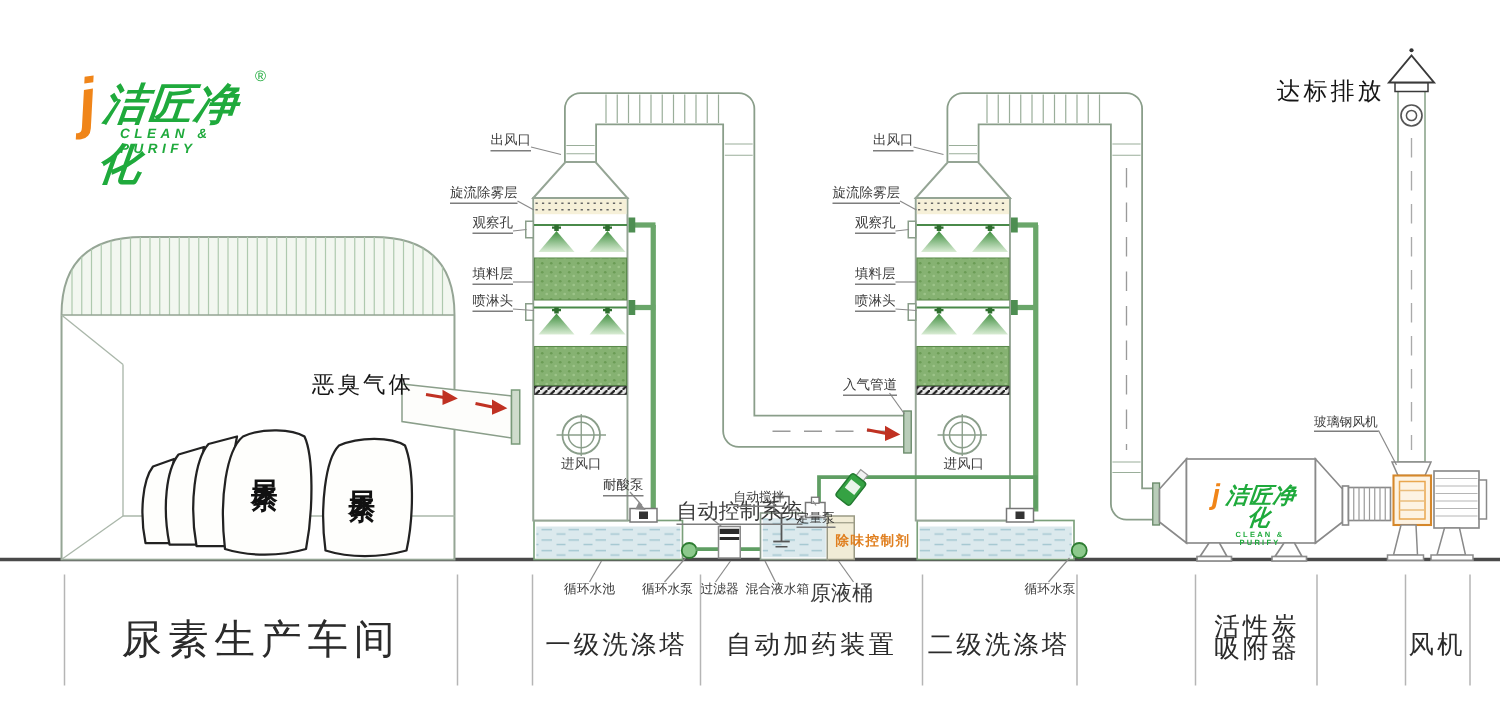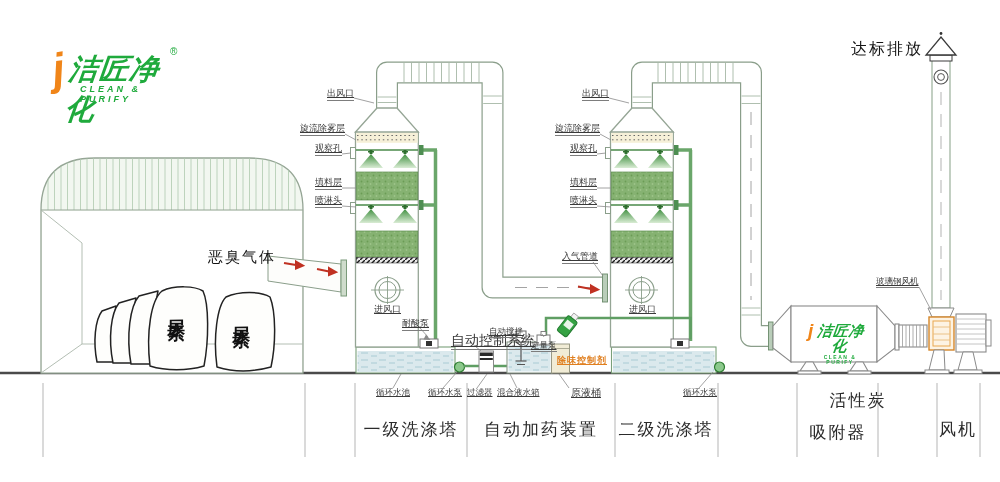--- a/index.html
+++ b/index.html
@@ -1,19 +1,19 @@
 <!DOCTYPE html>
 <html><head>
 <meta charset="utf-8">
 <style>
   html,body{margin:0;padding:0;background:#fff;}
   #stage{position:relative;width:1000px;height:482px;background:#ffffff;overflow:hidden;
          font-family:"Liberation Sans","DejaVu Sans",sans-serif;}
   #art{position:absolute;left:0;top:0;}
-  .lbl{position:absolute;font-size:9px;color:#3a3a3a;white-space:nowrap;line-height:1;z-index:5;text-decoration:underline;}
+  .lbl{position:absolute;font-size:9px;color:#3a3a3a;white-space:nowrap;line-height:1;z-index:5;}
   .lbl.u{border-bottom:1px solid #7d7d7d;padding-bottom:1.5px;}
   .lbl.orange{color:#e07f1f;font-weight:bold;letter-spacing:1px;}
   .big{position:absolute;font-size:16px;color:#151515;white-space:nowrap;line-height:1;letter-spacing:2px;z-index:5;}
   .sec{position:absolute;font-size:17px;color:#2b2b2b;white-space:nowrap;line-height:1;
        transform:translateX(-50%);letter-spacing:2px;z-index:5;}
   .sec.workshop{font-size:27px;letter-spacing:4px;}
   .vtext{position:absolute;writing-mode:vertical-rl;text-orientation:upright;font-weight:bold;
          font-size:18px;color:#111;letter-spacing:3px;line-height:1;z-index:5;}
   .logo{position:absolute;z-index:6;}
   .logo .mono{position:absolute;left:0;top:-4px;color:#f08519;font-size:44px;font-weight:bold;
@@ -351,21 +351,21 @@
 </g>
 </svg>
 
 <div class="logo" style="left:52px;top:48px;width:130px;height:50px;">
   <span class="mono">j</span>
   <span class="brand">洁匠净化</span>
   <span class="reg">®</span>
   <span class="tag">CLEAN &amp; PURIFY</span>
 </div>
 
-<div class="big" style="left:851px;top:41px;">达标排放</div>
+<div class="big" style="left:851px;top:54px;">达标排放</div>
 <div class="big" style="left:208px;top:249px;font-size:15px;">恶臭气体</div>
 
 <div class="vtext" style="left:167px;top:305px;">尿素</div>
 <div class="vtext" style="left:232px;top:312px;">尿素</div>
 
 <div class="lbl u" style="left:327px;top:89px;">出风口</div>
 <div class="lbl u" style="left:300px;top:124px;">旋流除雾层</div>
 <div class="lbl u" style="left:315px;top:144px;">观察孔</div>
 <div class="lbl u" style="left:315px;top:178px;">填料层</div>
 <div class="lbl u" style="left:315px;top:196px;">喷淋头</div>
@@ -382,30 +382,31 @@
 <div class="lbl" style="left:629px;top:305px;">进风口</div>
 <div class="lbl u" style="left:562px;top:252px;">入气管道</div>
 <div class="lbl" style="left:683px;top:388px;font-size:8.5px;">循环水泵</div>
 
 <div class="lbl u" style="left:451px;top:333px;font-size:14px;">自动控制系统</div>
 <div class="lbl u" style="left:489px;top:327px;font-size:8.5px;">自动搅拌</div>
 <div class="lbl u" style="left:531px;top:329px;font-size:8.5px;margin-top:12px;">定量泵</div>
 <div class="lbl orange" style="left:557px;top:356px;">除味控制剂</div>
 <div class="lbl" style="left:467px;top:388px;font-size:8.5px;">过滤器</div>
 <div class="lbl" style="left:497px;top:388px;font-size:8.5px;text-align:center;">混合液水箱</div>
-<div class="lbl" style="left:571px;top:388px;font-size:10px;">原液桶</div>
+<div class="lbl" style="left:540px;top:388px;font-size:14px;">原液桶</div>
 
 <div class="lbl u" style="left:876px;top:277px;font-size:8.5px;">玻璃钢风机</div>
 
 <div class="mlogo" style="left:812px;top:323px;width:56px;">
   <span class="mono">j</span>
   <div class="brand">洁匠净化</div>
   <div class="tag">CLEAN &amp; PURIFY</div>
 </div>
 
+<div class="sec workshop" style="left:174px;top:413px;">尿素生产车间</div>
 <div class="sec" style="left:411px;top:421px;">一级洗涤塔</div>
 <div class="sec" style="left:541px;top:421px;">自动加药装置</div>
 <div class="sec" style="left:666px;top:421px;">二级洗涤塔</div>
-<div class="sec" style="left:838px;top:392px;margin-left:20px;">活性炭</div>
+<div class="sec" style="left:838px;top:409px;">活性炭</div>
 <div class="sec" style="left:838px;top:424px;">吸附器</div>
 <div class="sec" style="left:958px;top:421px;">风机</div>
 
 </div>
 
 </body></html>

